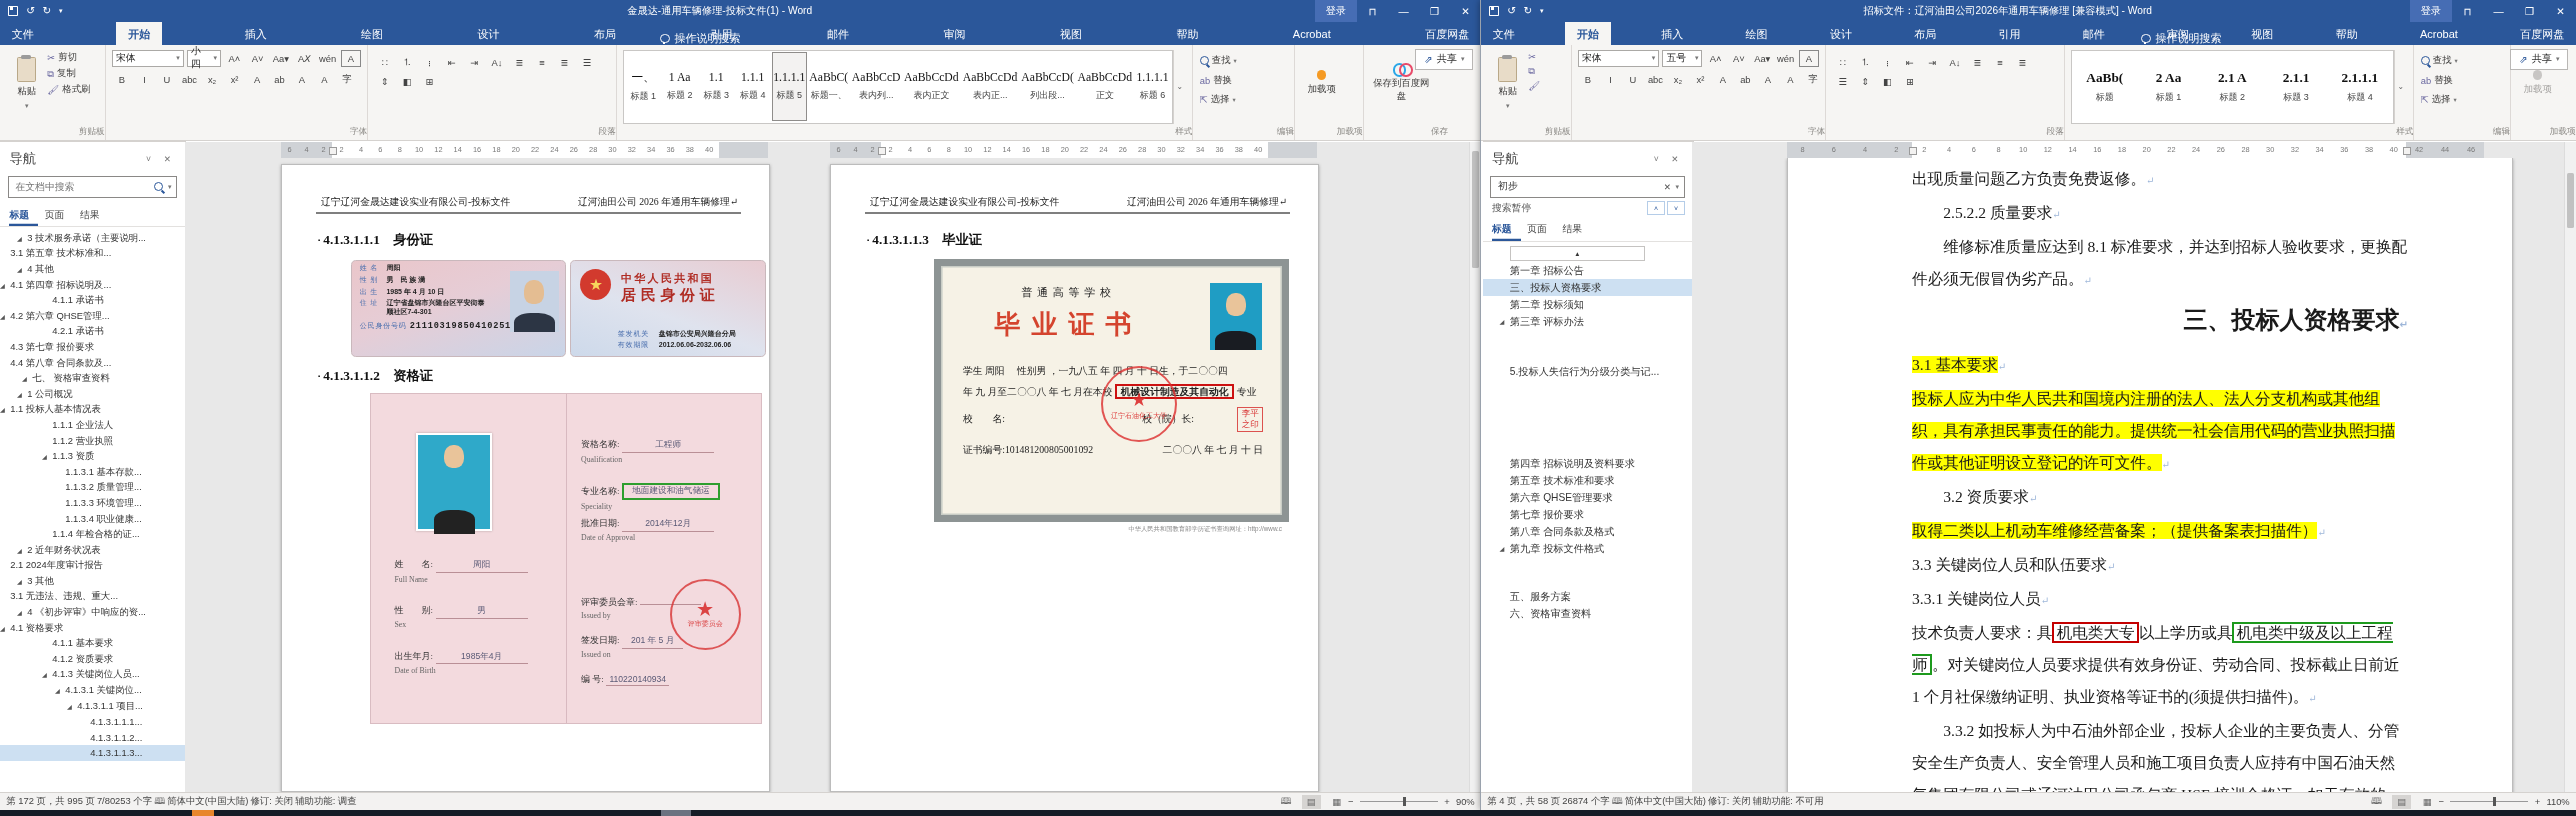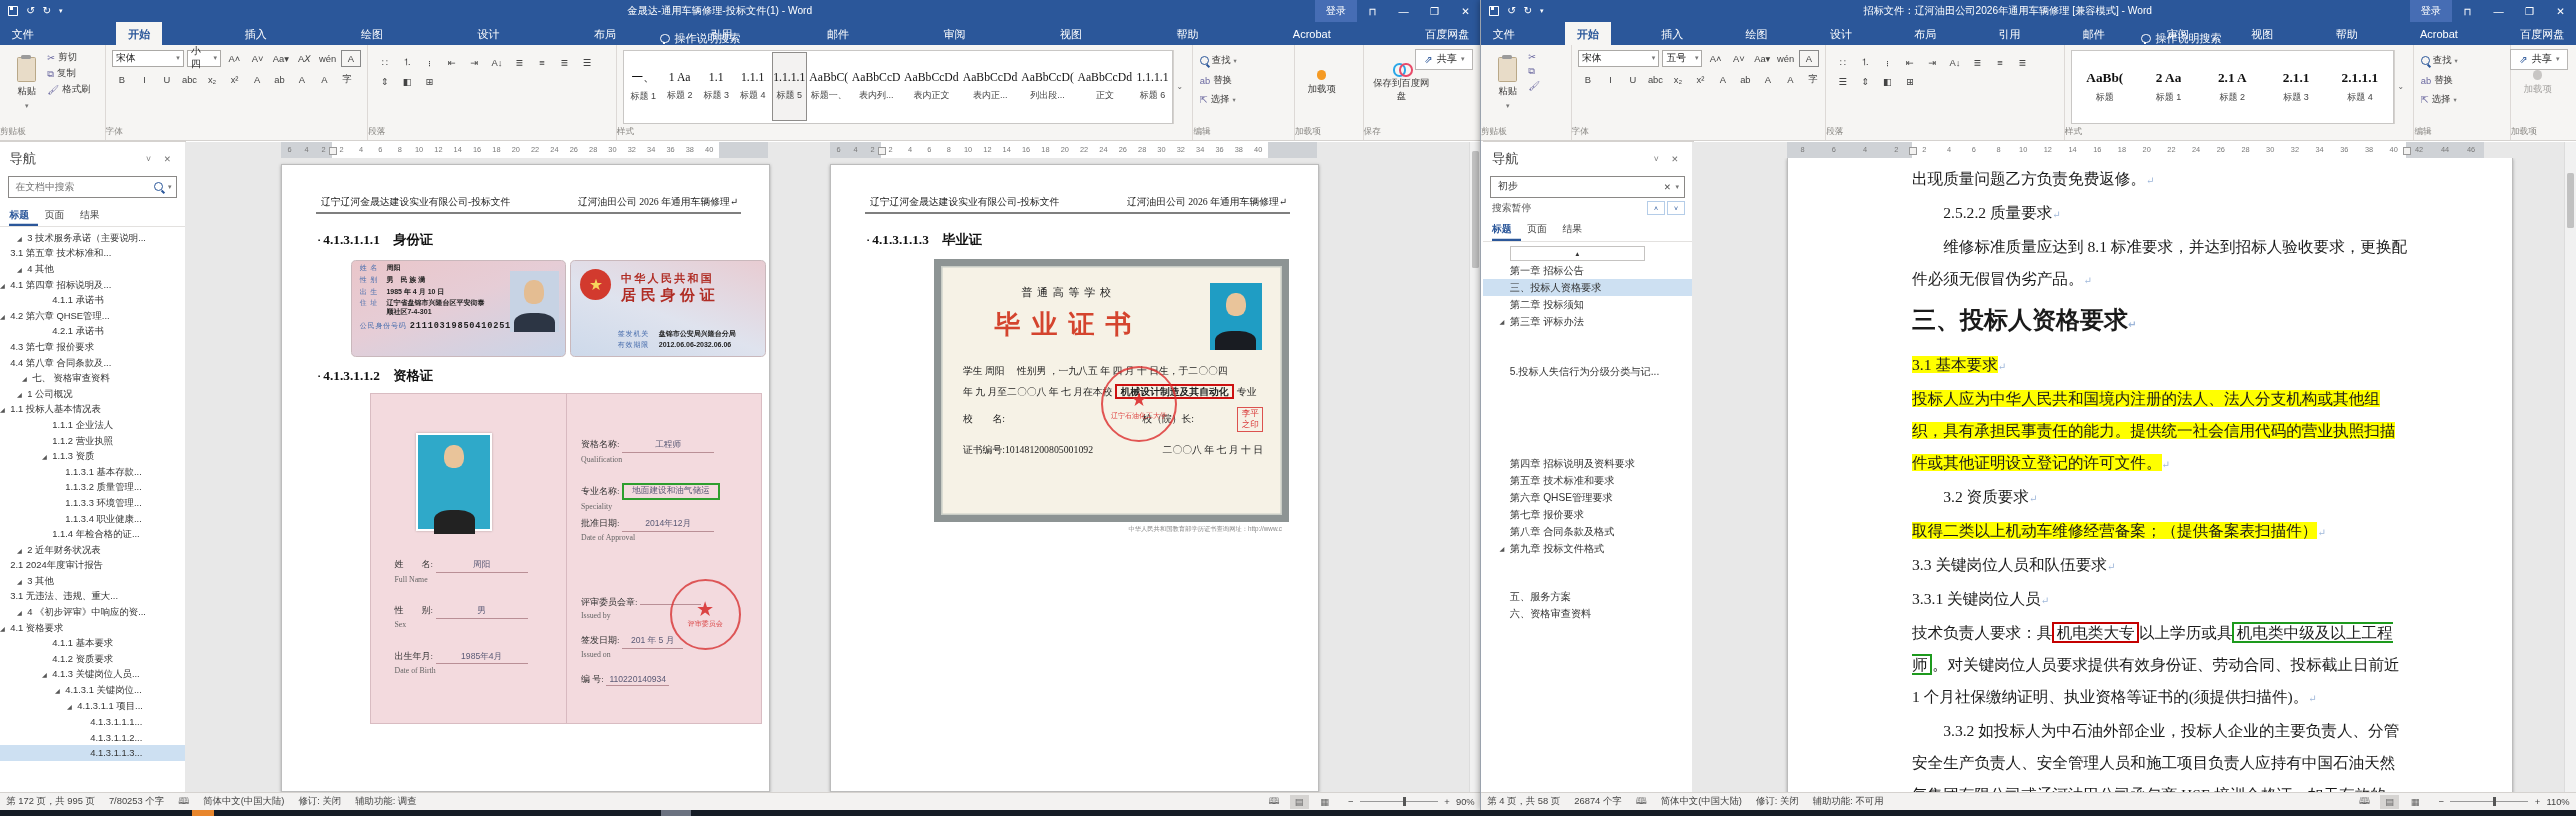--- a/index.html
+++ b/index.html
@@ -21,21 +21,21 @@
   
   .tabrow{position:absolute;left:0;top:22px;right:0;height:23.5px;background:#2b579a;display:flex;align-items:flex-end;color:#fff;justify-content:space-between;}
   .rtab{padding:4.7px 11.7px;font-size:11px;line-height:14px;white-space:nowrap;}
   .rtab.active{background:#f6f5f3;color:#2b579a;font-weight:bold;}
   .searchhelp{display:flex;align-items:center;gap:4.7px;padding:4.7px 11px;font-size:11px;}
   .bulb{width:7.8px;height:7.8px;border:1.2px solid #fff;border-radius:50%;position:relative;}
   .bulb:after{content:"";position:absolute;left:2px;top:7px;width:2.3px;height:2.3px;background:#fff;}
   
   .ribbon{position:absolute;left:0;top:45px;right:0;height:95px;background:#f6f5f3;border-bottom:0.8px solid #d5d2cf;display:flex;}
   .rgroup{position:relative;border-right:0.8px solid #ddd9d6;padding:4.7px 6.3px 14px 6.3px;flex:none;}
-  .rgroup .glabel{position:absolute;left:0;right:0;bottom:1.6px;text-align:left;font-size:8.6px;color:#8a8884;}
+  .rgroup .glabel{position:absolute;left:0;right:0;bottom:1.6px;text-align:right;font-size:8.6px;color:#8a8884;}
   .bigbtn{display:flex;flex-direction:column;align-items:center;justify-content:center;width:41px;height:67px;font-size:9.4px;color:#3b3a39;gap:3.1px;text-align:center;}
   .clipicon{width:17px;height:23.5px;background:#e8dcc8;border:0.8px solid #b9a888;border-radius:1.6px;position:relative;}
   .clipicon:after{content:"";position:absolute;left:3.1px;top:-3.1px;width:9.4px;height:4.7px;background:#9b9b9b;border-radius:1.6px;}
   .smallcol{display:flex;flex-direction:column;gap:3.1px;justify-content:flex-start;padding-top:1.6px;}
   .sbtn{display:flex;align-items:center;gap:3.1px;font-size:9.4px;color:#3b3a39;white-space:nowrap;}
   .sbtn .ic{font-size:9.4px;color:#6b69a0;}
   .combo{background:#fff;border:0.8px solid #aba9a6;height:15.6px;display:flex;align-items:center;font-size:9.8px;color:#222;padding:0 3.1px;justify-content:space-between;}
   .combo .car{color:#777;font-size:7px;margin-left:4.7px;}
   .iconrow{display:flex;gap:2.3px;align-items:center;margin-top:3.9px;}
   .ibox{min-width:15px;height:15px;border:0.8px solid transparent;display:flex;align-items:center;justify-content:center;
@@ -132,31 +132,31 @@
   .dp-body{position:absolute;left:22px;right:19px;top:95px;font-family:"Liberation Serif","DejaVu Serif",serif;font-size:9.8px;color:#222;line-height:20.3px;}
   .dp-body .redbox{border:2.3px solid #cc1111;padding:0 3.9px;font-weight:bold;}
   .dp-line2{display:flex;justify-content:space-between;align-items:center;margin-top:4.7px;}
   .sq-seal{display:inline-block;border:1.6px solid rgba(214,40,40,.8);color:rgba(214,40,40,.9);font-size:8.6px;width:23.5px;height:23.5px;line-height:11px;text-align:center;vertical-align:middle;}
   .dp-foot{position:absolute;left:0;right:0;bottom:-19px;text-align:right;font-size:6.3px;color:#888;}
   .rseal{position:absolute;left:160px;top:100px;width:72px;height:72px;border:2.3px solid rgba(220,45,45,.8);border-radius:50%;color:rgba(220,45,45,.9);display:flex;flex-direction:column;align-items:center;justify-content:center;font-size:7px;}
   
   .rdoc-text{position:absolute;font-family:"Liberation Serif","DejaVu Serif",serif;font-size:15.6px;color:#1a1a1a;line-height:32px;}
   .para{margin:0;}
   .para.ind{text-indent:2em;}
-  .para.h1{text-align:left;font-weight:bold;font-size:24px;line-height:44px;margin:1.6px 0;font-family:"Liberation Sans","DejaVu Sans",sans-serif;}
+  .para.h1{text-align:right;font-weight:bold;font-size:24px;line-height:44px;margin:1.6px 0;font-family:"Liberation Sans","DejaVu Sans",sans-serif;}
   .para span.hl{background:#ffff00;}
   .para span.box-red{border:2.3px solid #c40000;padding:0 2.3px;}
   .para span.box-green{border:2.3px solid #1d9a1d;padding:0 2.3px;}
   .pmark{color:#9db6d9;font-size:10.2px;}
   
   .scrollv{position:absolute;top:142px;bottom:17px;width:11px;background:#f1f1f1;border-left:0.8px solid #dcdcdc;}
   .scrollv .thumb{position:absolute;left:1.6px;right:1.6px;background:#c1c1c1;border-radius:1.6px;}
   
   .statusbar{position:absolute;left:0;right:0;bottom:0;height:17px;background:#f3f2f1;border-top:0.8px solid #d5d2cf;
-    display:flex;align-items:center;font-size:9.4px;color:#444;padding:0 6.3px;gap:14px;}
+    display:flex;align-items:center;font-size:9.4px;color:#444;padding:0 6.3px;gap:2px;}
   .statusbar .grow{flex:1;}
   .viewics{display:flex;gap:6.3px;align-items:center;color:#666;font-size:9.4px;}
   .viewic{width:19px;height:14px;display:flex;align-items:center;justify-content:center;}
   .viewic.on{background:#d6d4d2;}
   .zoomctl{display:flex;align-items:center;gap:6.3px;color:#444;}
   .zslider{width:78px;height:1.6px;background:#999;position:relative;}
   .zslider .zthumb{position:absolute;top:-3.9px;left:55%;width:3.1px;height:9.4px;background:#555;}
   
   #taskbar{position:absolute;left:0;right:0;bottom:0;height:6.3px;background:#151c26;}
   #taskbar .tseg1{position:absolute;left:192px;width:22px;top:0;bottom:0;background:#e8862c;}

